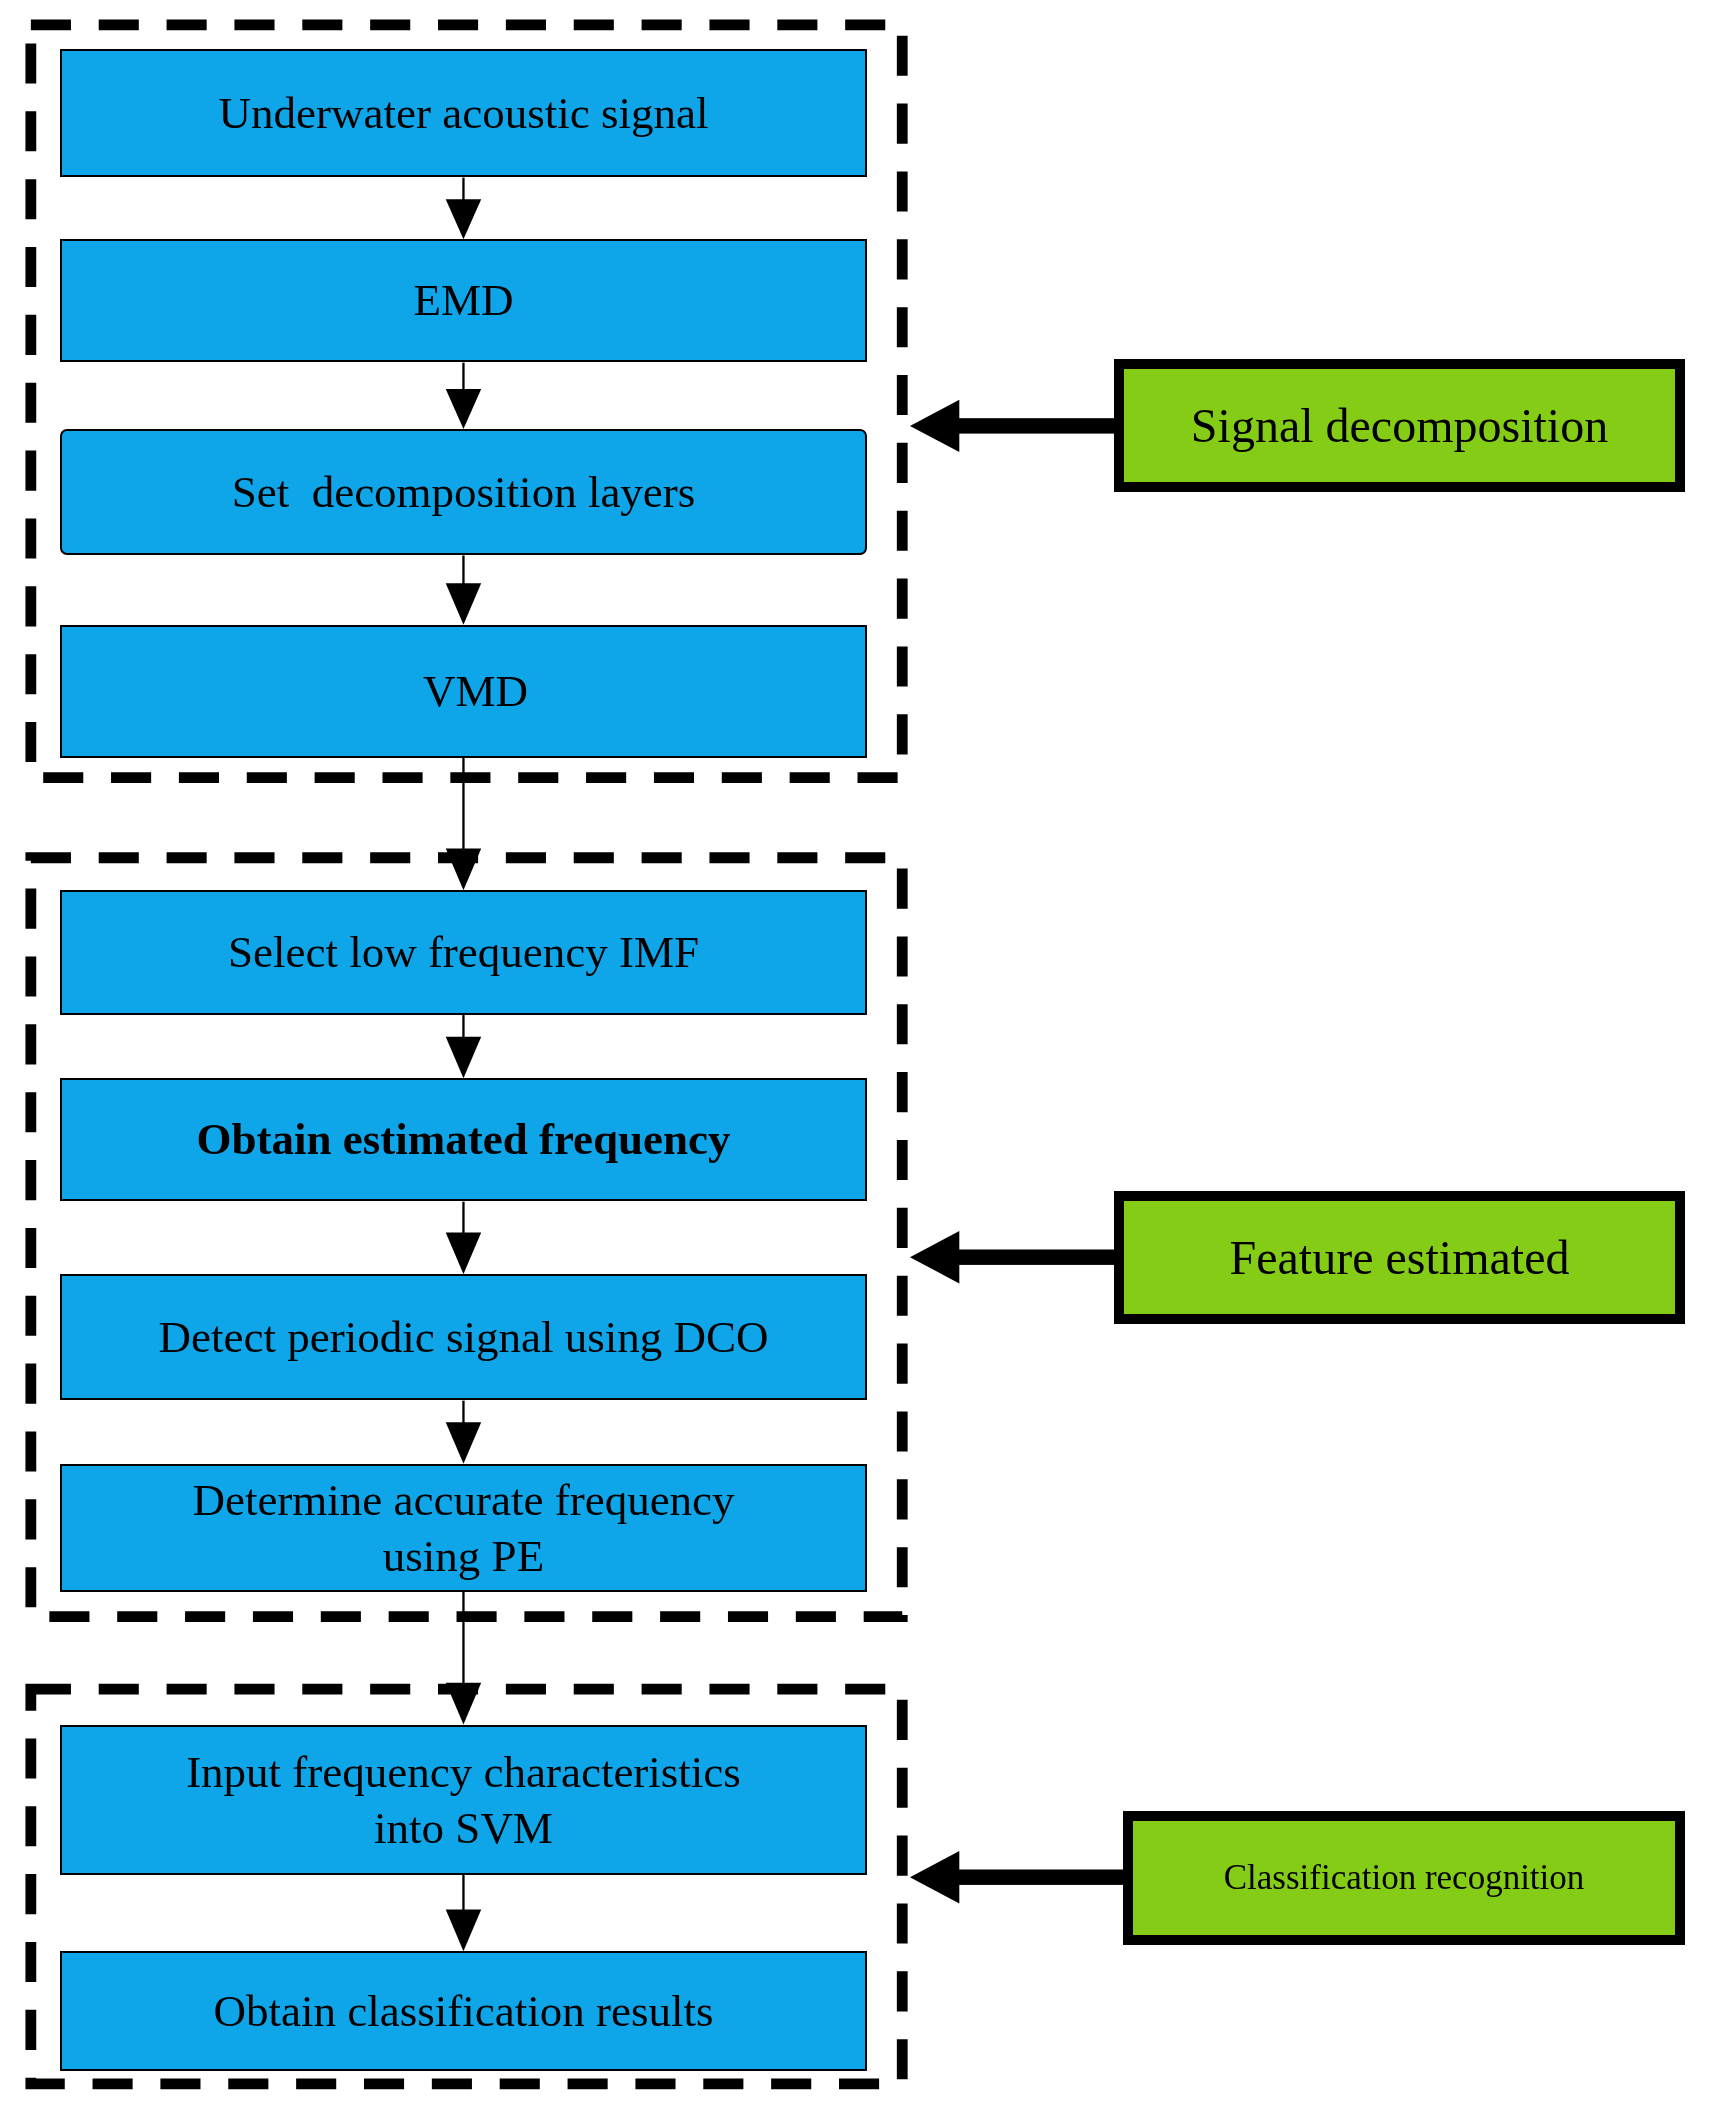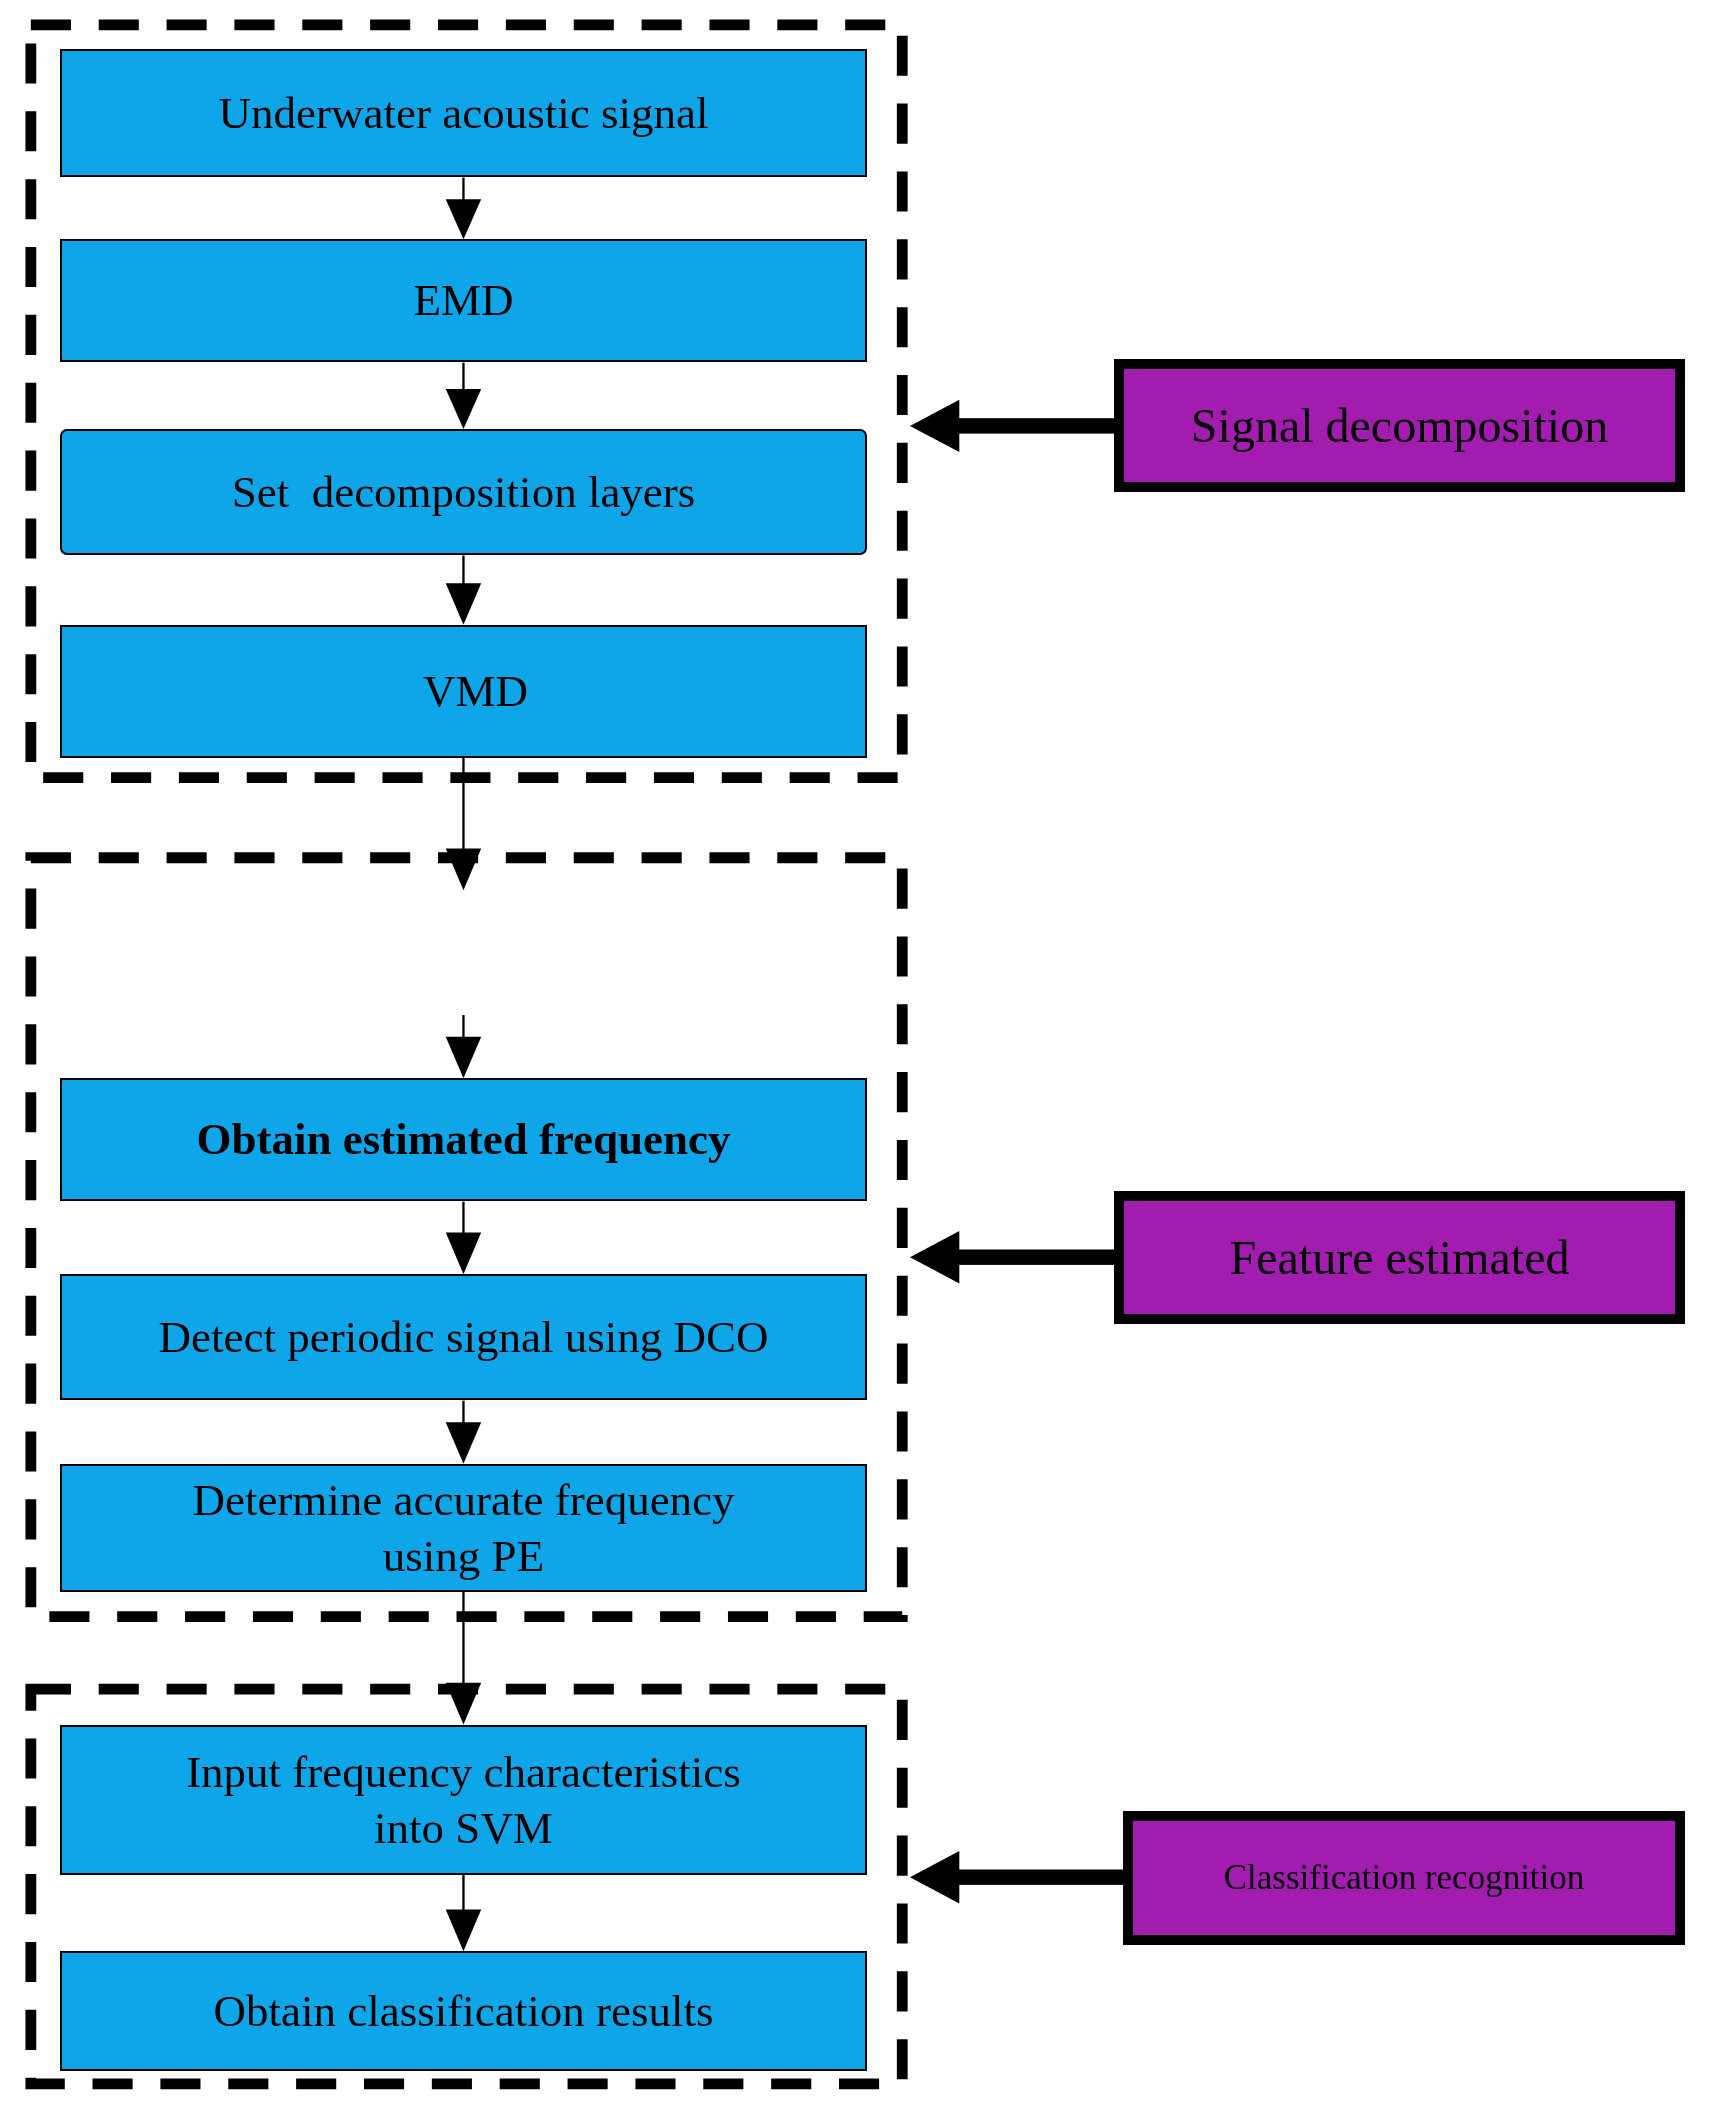--- a/index.html
+++ b/index.html
@@ -48,21 +48,21 @@
   .b6  { top: 1078px; height: 123px; font-weight: bold; }
   .b7  { top: 1274px; height: 126px; }
   .b8  { top: 1464px; height: 128px; }
   .b9  { top: 1725px; height: 150px; }
   .b10 { top: 1951px; height: 120px; }
 
   
   .sidebox {
     position: absolute;
     border: 10px solid #000;
-    background: #a21caf;
+    background: #84cc16;
     display: flex;
     align-items: center;
     justify-content: center;
     text-align: center;
     font-size: 48px;
     white-space: nowrap;
   }
   .s1 { left: 1114px; top: 359px;  width: 571px; height: 133px; }
   .s2 { left: 1114px; top: 1191px; width: 571px; height: 133px; }
   .s3 { left: 1123px; top: 1811px; width: 562px; height: 134px; font-size: 35px; }
@@ -139,20 +139,23 @@
   <div class="node b2">
     <span>EMD</span>
   </div>
   <div class="node b3">
     <span>Set  decomposition layers</span>
   </div>
   <div class="node b4">
     <span>VMD</span>
   </div>
 
+  <div class="node b5">
+    <span>Select low frequency IMF</span>
+  </div>
   <div class="node b6">
     <span>Obtain estimated frequency</span>
   </div>
   <div class="node b7">
     <span>Detect periodic signal using DCO</span>
   </div>
   <div class="node b8">
     <span>Determine accurate frequency
 using PE</span>
   </div>

